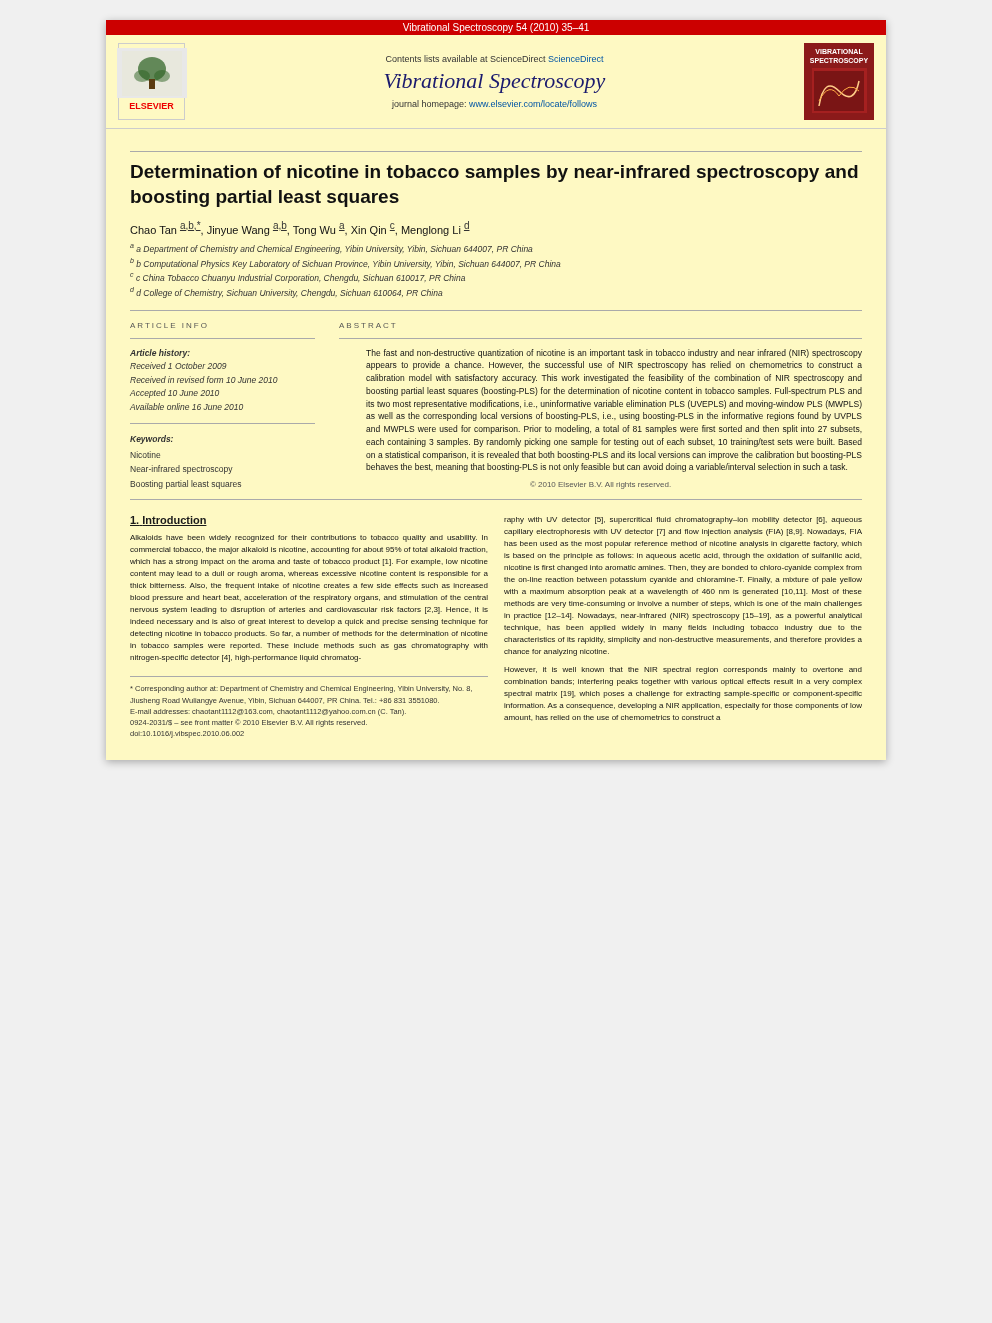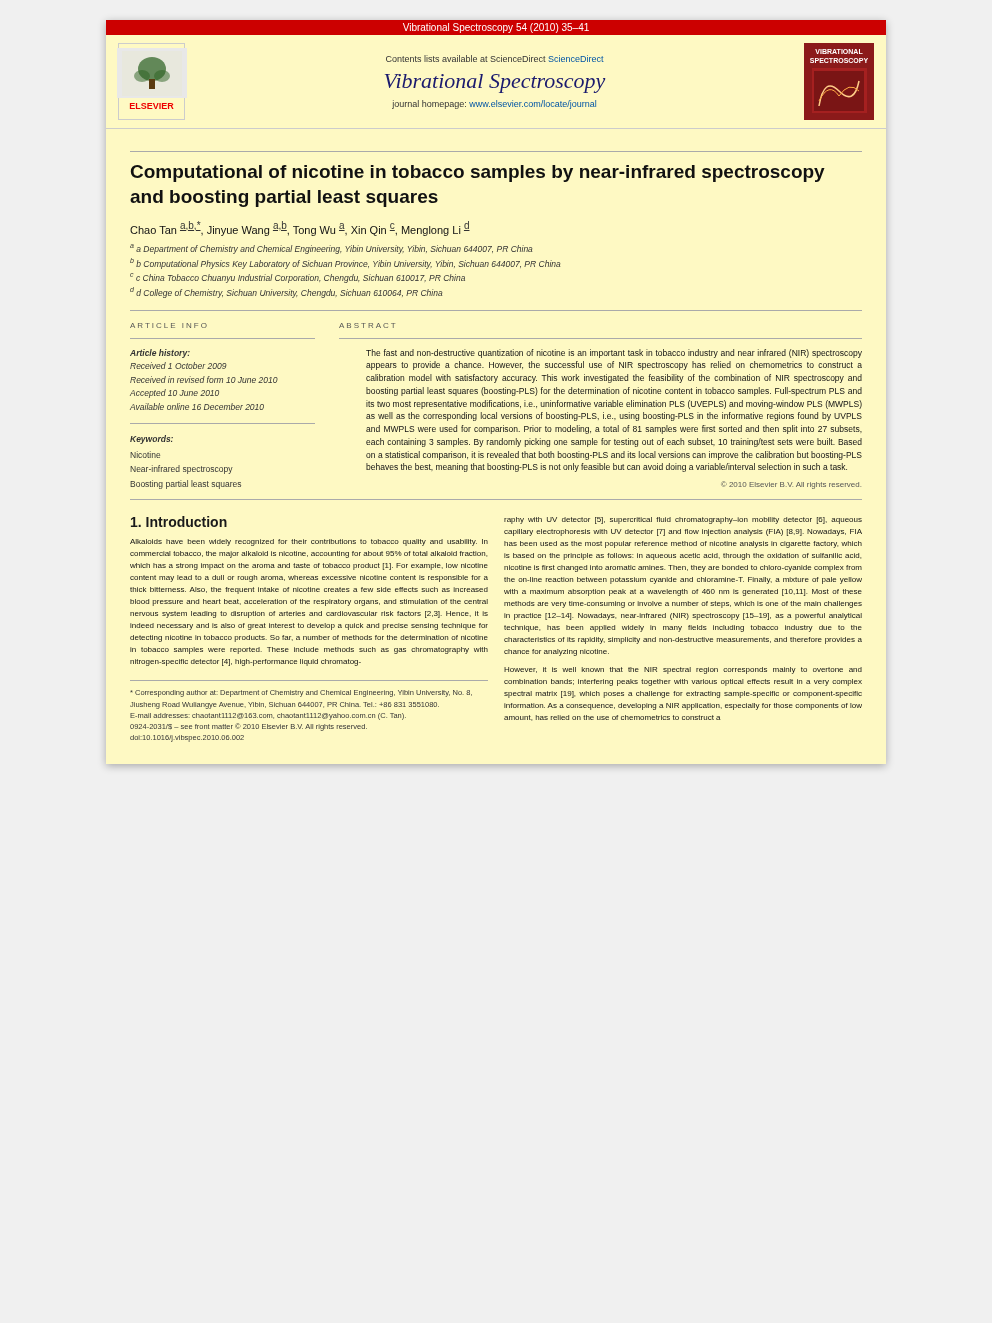--- a/index.html
+++ b/index.html
@@ -213,40 +213,41 @@
       color: #111;
       font-family: Arial, sans-serif;
       line-height: 1.5;
       text-align: justify;
       margin-left: 27px;
     }
     .copyright-line {
       font-size: 8px;
       color: #555;
       font-family: Arial, sans-serif;
-      text-align: right;
+      text-align: center;
       margin-top: 6px;
     }
     .main-content {
       display: flex;
       gap: 16px;
       margin-top: 14px;
     }
     .main-left {
       flex: 1;
     }
     .main-right {
       flex: 1;
     }
     .section-heading {
-      font-size: 14px;
+      font-size: 11px;
       font-weight: bold;
       color: #1a1a1a;
       font-family: Arial, sans-serif;
       margin-bottom: 6px;
+      text-decoration: underline;
     }
     .body-text {
       font-size: 8px;
       color: #111;
       font-family: Arial, sans-serif;
       line-height: 1.5;
       text-align: justify;
       margin-bottom: 6px;
     }
     .footnote-area {
@@ -294,41 +295,41 @@
     </div>
 
     <div class="header-center">
       <div class="contents-line">
         <span>Contents lists available at ScienceDirect</span>
         <a href="#" style="color:#0055a5;"> ScienceDirect</a>
       </div>
       <div class="journal-title">Vibrational Spectroscopy</div>
       <div class="journal-homepage">
         <span>journal homepage:</span>
-        <a href="#" style="color:#0055a5;"> www.elsevier.com/locate/journal</a>
+        <a href="#" style="color:#0055a5;"> www.elsevier.com/locate/follows</a>
       </div>
     </div>
 
     <div class="journal-logo-right">
       <div class="vib-title">VIBRATIONAL SPECTROSCOPY</div>
       <div class="vib-img">
         <svg width="50" height="40" viewBox="0 0 50 40">
           <rect width="50" height="40" fill="#7a1515"></rect>
           <path d="M5,35 Q10,5 25,20 Q40,35 45,10" stroke="#ffcc88" stroke-width="1.5" fill="none"></path>
           <path d="M5,30 Q15,10 25,25 Q35,10 45,20" stroke="#ffaa44" stroke-width="1" fill="none"></path>
         </svg>
       </div>
     </div>
   </div>
 
   <div class="paper-body">
 
     <hr class="divider">
 
-    <div class="paper-title">Computational of nicotine in tobacco samples by near-infrared spectroscopy and boosting partial least squares</div>
+    <div class="paper-title">Determination of nicotine in tobacco samples by near-infrared spectroscopy and boosting partial least squares</div>
 
     <div class="authors">
       Chao Tan <sup>a,b,*</sup>, Jinyue Wang <sup>a,b</sup>, Tong Wu <sup>a</sup>, Xin Qin <sup>c</sup>, Menglong Li <sup>d</sup>
     </div>
 
     <div class="affiliations">
       <div class="affil-line"><sup>a</sup> <span>a Department of Chemistry and Chemical Engineering, Yibin University, Yibin, Sichuan 644007, PR China</span></div>
       <div class="affil-line"><sup>b</sup> <span>b Computational Physics Key Laboratory of Sichuan Province, Yibin University, Yibin, Sichuan 644007, PR China</span></div>
       <div class="affil-line"><sup>c</sup> <span>c China Tobacco Chuanyu Industrial Corporation, Chengdu, Sichuan 610017, PR China</span></div>
       <div class="affil-line"><sup>d</sup> <span>d College of Chemistry, Sichuan University, Chengdu, Sichuan 610064, PR China</span></div>
@@ -338,21 +339,21 @@
 
     <div class="two-col">
       <div class="left-col">
         <div class="section-label">ARTICLE INFO</div>
         <hr class="divider">
         <div class="article-history">
           <span class="hist-label">Article history:</span>
           <span>Received 1 October 2009</span><br>
           <span>Received in revised form 10 June 2010</span><br>
           <span>Accepted 10 June 2010</span><br>
-          <span>Available online 16 December 2010</span>
+          <span>Available online 16 June 2010</span>
         </div>
         <hr class="divider">
         <div class="keywords-section">
           <span class="kw-label">Keywords:</span>
           <span>Nicotine</span><br>
           <span>Near-infrared spectroscopy</span><br>
           <span>Boosting partial least squares</span>
         </div>
       </div>
 

